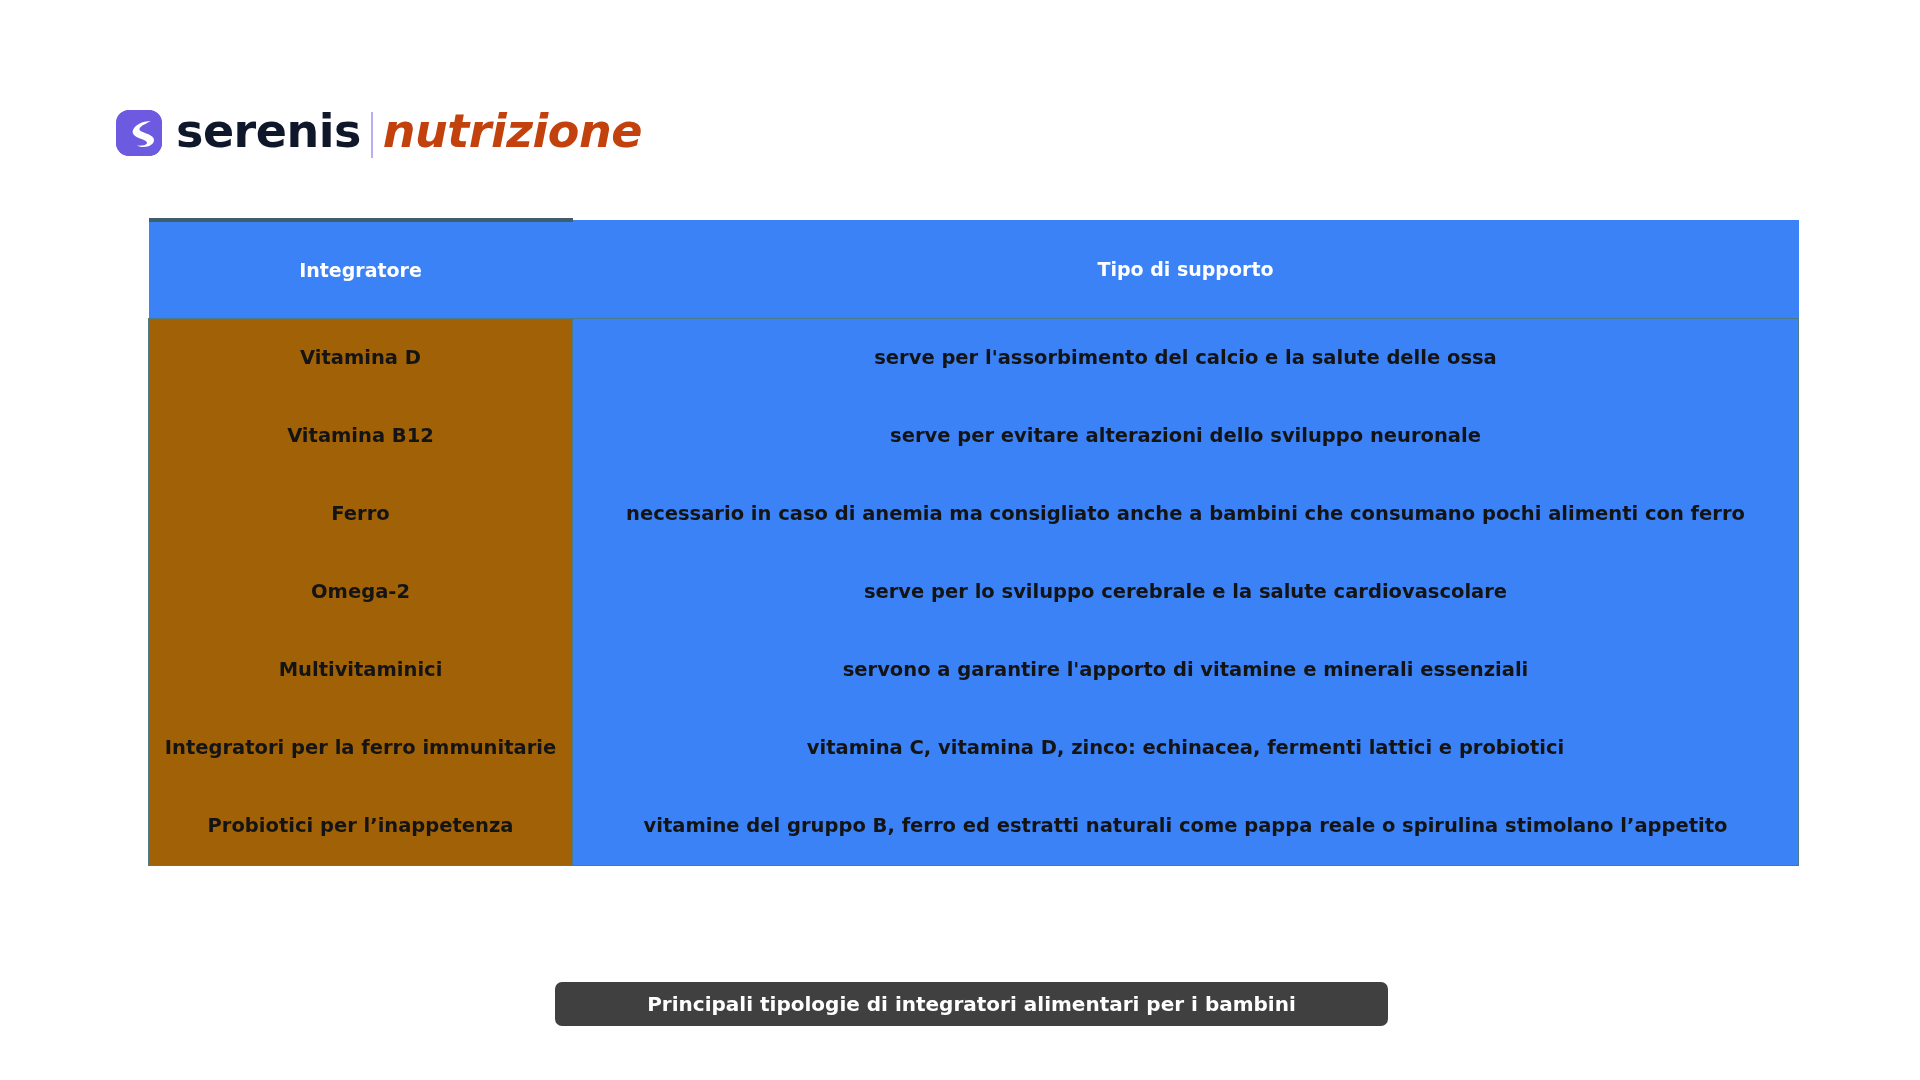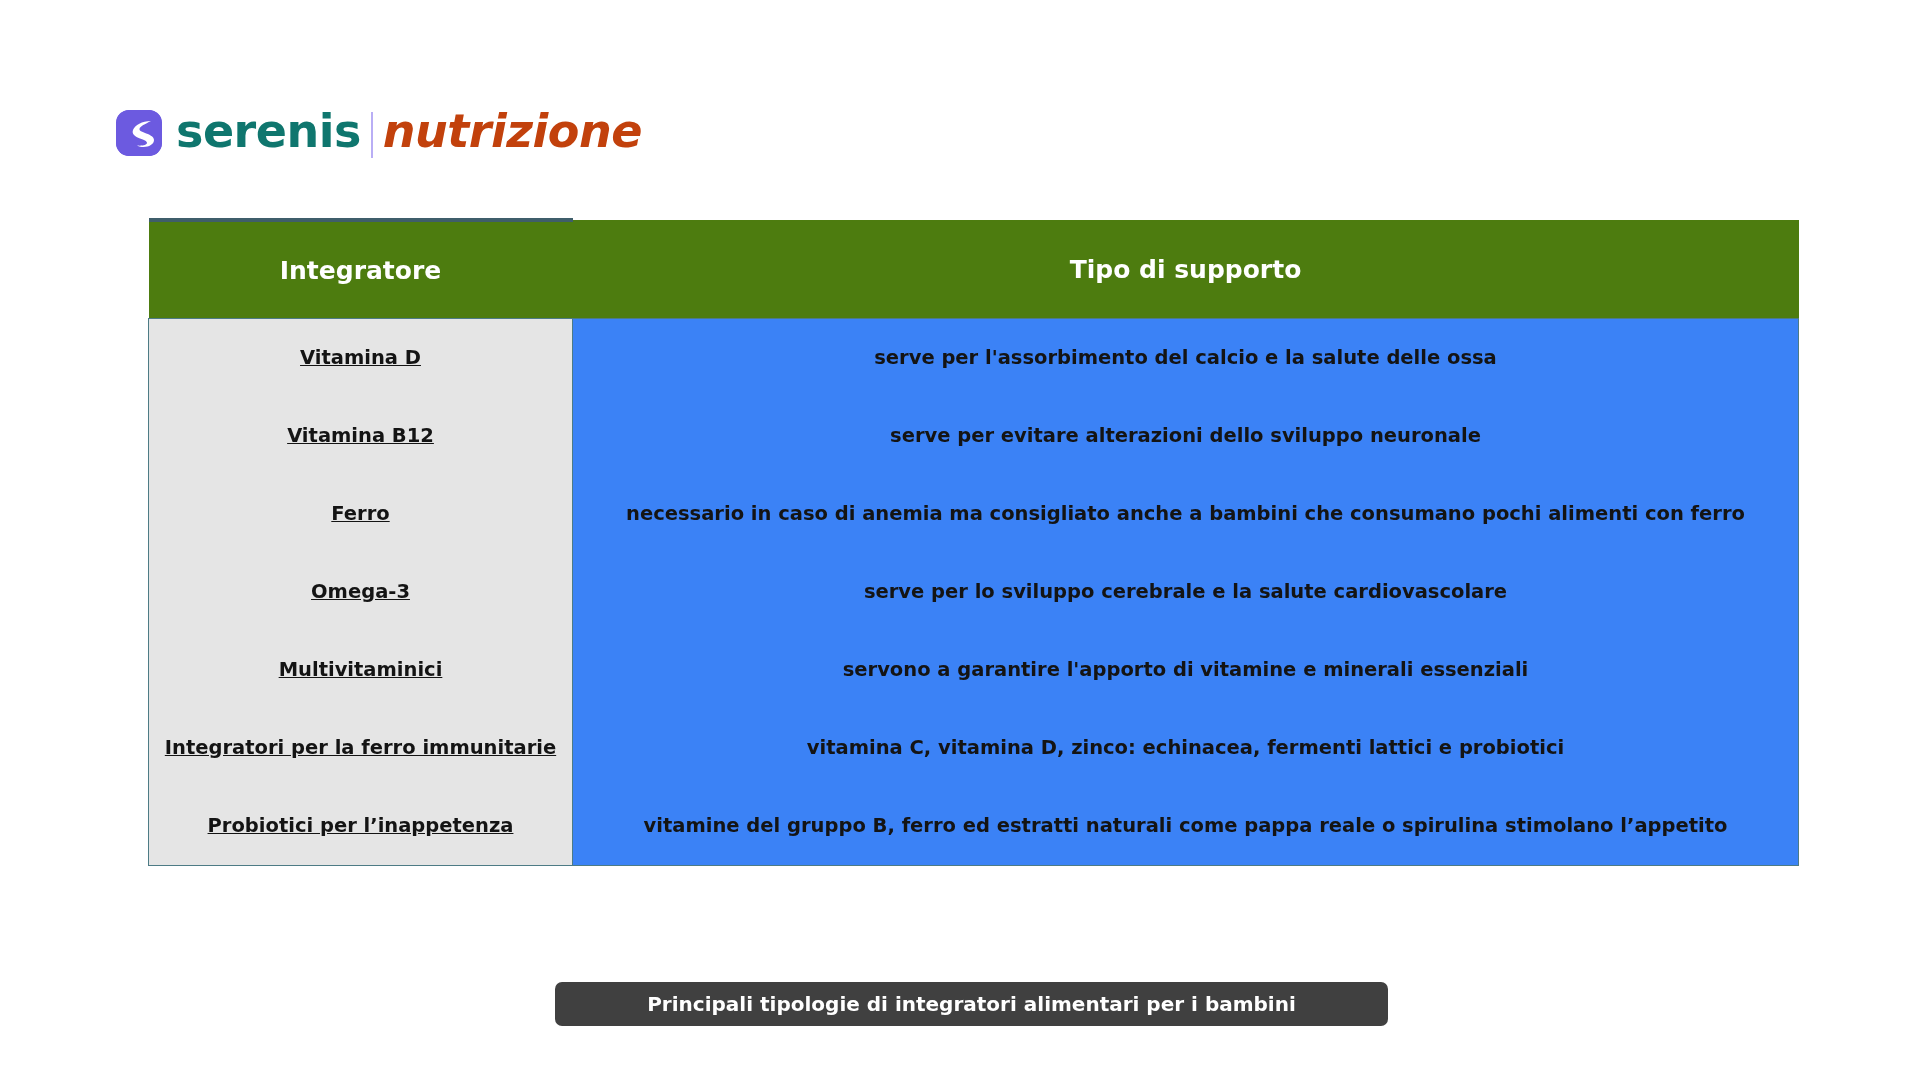--- a/index.html
+++ b/index.html
@@ -36,21 +36,21 @@
   #brand-mark svg { display:block; }
   .wordmark {
     font-size: 46px;
     letter-spacing: -0.5px;
     line-height: 1;
     white-space: nowrap;
     font-family: "DejaVu Sans", sans-serif;
   }
   #brand-name {
     font-weight: 700;
-    color: #0f766e;
+    color: #0f172a;
   }
   #brand-divider {
     display: inline-block;
     width: 2px;
     height: 46px;
     background: #b9aef5;
     margin: 0 10px;
     vertical-align: middle;
   }
   #brand-sub {
@@ -69,47 +69,46 @@
     table-layout: fixed;
   }
   #supplements-table th, #supplements-table td {
     padding: 0;
     margin: 0;
   }
   .col-left  { width: 424px; }
   .col-right { width: 1226px; }
 
   thead th {
-    background: #4d7c0f;
+    background: #3b82f6;
     color: #ffffff;
-    font-size: 25px;
+    font-size: 19px;
     font-weight: 700;
     height: 96px;
     text-align: center;
     vertical-align: middle;
   }
   thead th.th-left {
     border-top: 4px solid #3f5e6b;
   }
 
   tbody td {
     height: 78px;
     text-align: center;
     vertical-align: middle;
     font-size: 19.5px;
     font-weight: 700;
     color: #141414;
     line-height: 1.25;
   }
   tbody td.cell-name {
-    background: #e5e5e5;
+    background: #a16207;
     border-left: 1.5px solid #4d7b85;
     border-right: 1.5px solid #4d7b85;
     padding: 0 12px;
-    text-decoration: underline;
   }
   tbody td.cell-desc {
     background: #3b82f6;
     border-right: 1.5px solid #4d7b85;
     padding: 0 18px;
   }
   tbody tr:first-child td.cell-name,
   tbody tr:first-child td.cell-desc {
     border-top: 1.5px solid #4d7b85;
   }
@@ -169,21 +168,21 @@
     </tr>
     <tr>
       <td class="cell-name">Vitamina B12</td>
       <td class="cell-desc">serve per evitare alterazioni dello sviluppo neuronale</td>
     </tr>
     <tr>
       <td class="cell-name">Ferro</td>
       <td class="cell-desc">necessario in caso di anemia ma consigliato anche a bambini che consumano pochi alimenti con ferro</td>
     </tr>
     <tr>
-      <td class="cell-name">Omega-3</td>
+      <td class="cell-name">Omega-2</td>
       <td class="cell-desc">serve per lo sviluppo cerebrale e la salute cardiovascolare</td>
     </tr>
     <tr>
       <td class="cell-name">Multivitaminici</td>
       <td class="cell-desc">servono a garantire l'apporto di vitamine e minerali essenziali</td>
     </tr>
     <tr>
       <td class="cell-name">Integratori per la ferro immunitarie</td>
       <td class="cell-desc">vitamina C, vitamina D, zinco: echinacea, fermenti lattici e probiotici</td>
     </tr>

